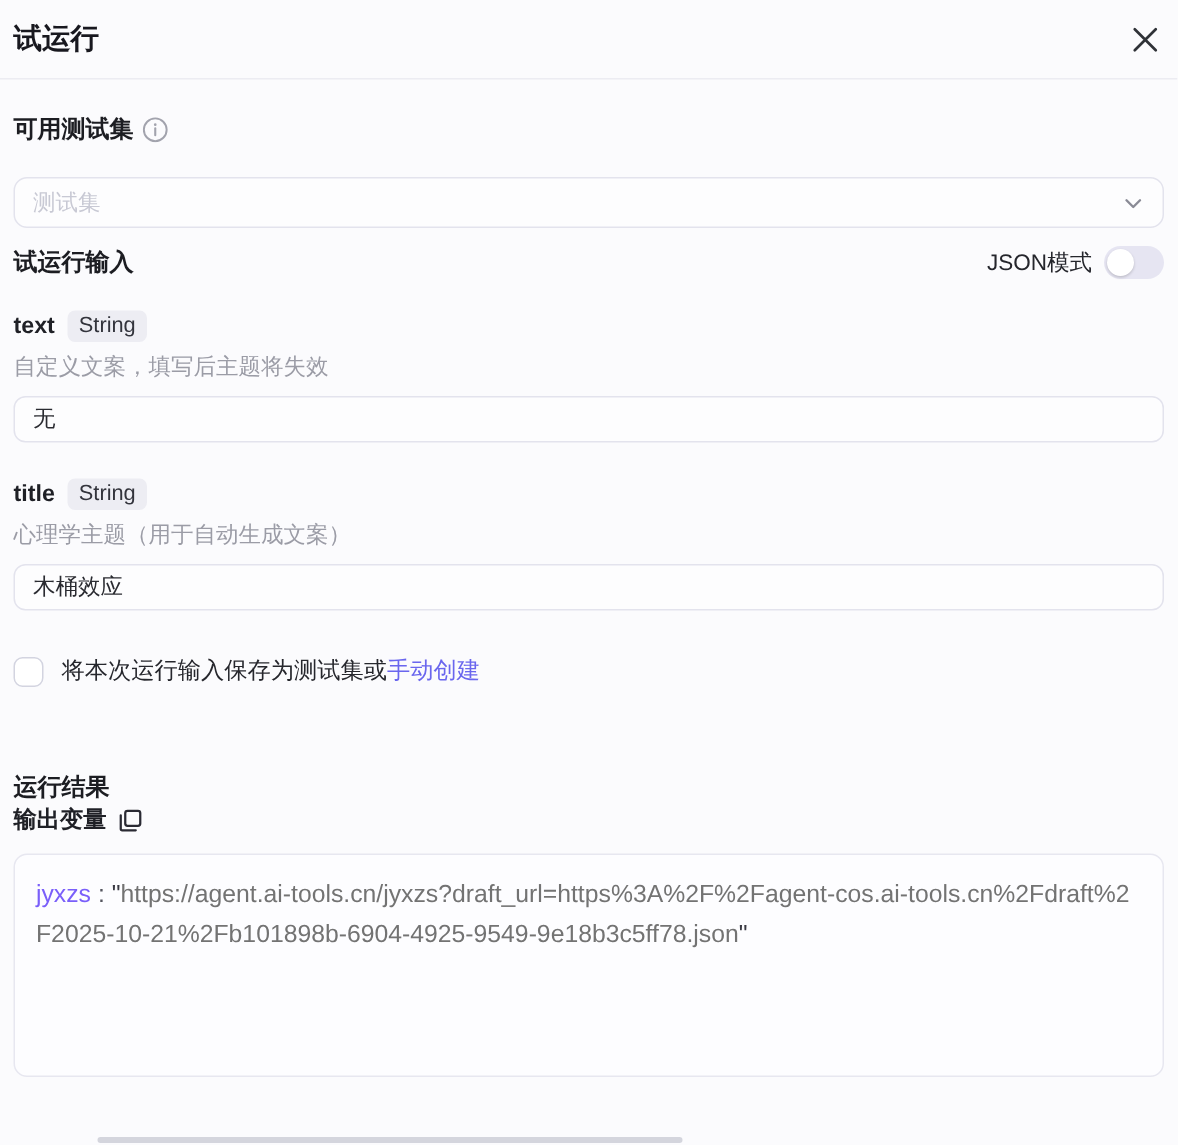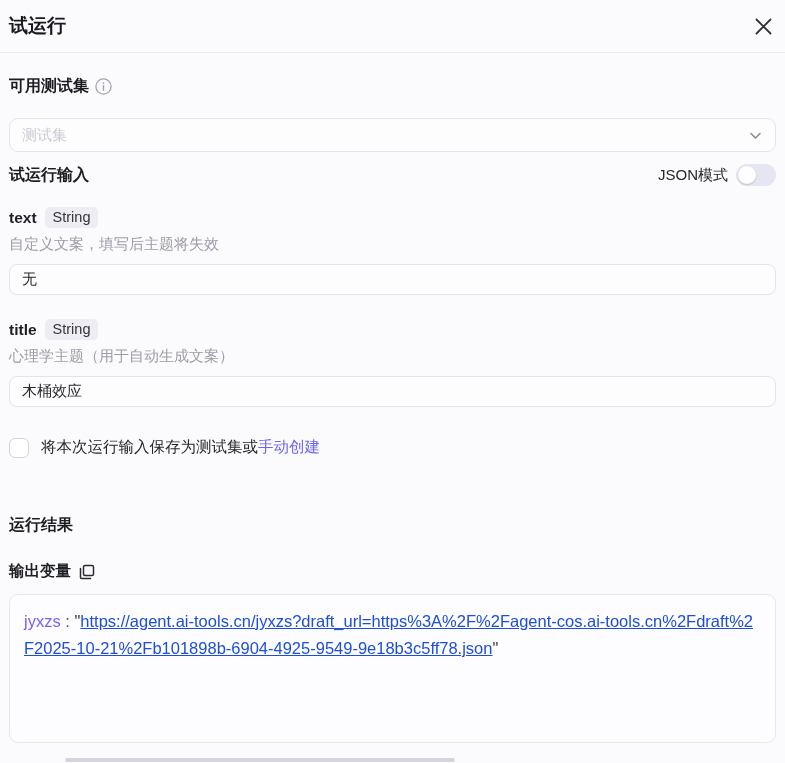--- a/index.html
+++ b/index.html
@@ -110,40 +110,40 @@
   .save-row { margin-top: 30px; display: flex; align-items: center; gap: 12px; font-size: 15.5px; }
   .checkbox {
     width: 20px; height: 20px;
     border: 1.5px solid #d3d4e0; border-radius: 6px;
     background: #fff; cursor: pointer; flex: 0 0 auto;
   }
   .save-text { color: #26272d; }
   .save-link { color: #6a66ee; cursor: pointer; text-decoration: none; }
 
   .result-title { margin-top: 57px; }
-  .output-label-row { margin-top: 25px; display: flex; align-items: center; gap: 8px; }
+  .output-label-row { display: flex; align-items: center; gap: 8px; }
   .output-label { font-size: 15.5px; font-weight: 700; color: #1f2026; }
   .copy-btn { display: flex; align-items: center; cursor: pointer; }
 
   .output-box {
     margin-top: 12px;
     height: 149px;
     background: #fdfdff;
     border: 1px solid #e7e7f0;
     border-radius: 9px;
     padding: 13px 14px;
     font-size: 16.5px;
     line-height: 27px;
     overflow: auto;
   }
   .output-line { overflow-wrap: anywhere; word-break: break-all; }
   .out-key { color: #7a5ffa; }
   .out-colon { color: #55565f; }
   .out-quote { color: #3b3b44; }
-  .out-url { color: #1d4ed8; text-decoration: underline; cursor: pointer; }
+  .out-url { color: #737373; cursor: pointer; }
 
   .hscrollbar {
     position: absolute; left: 0; bottom: 0;
     width: 785px; height: 5px;
   }
   .hscrollbar .thumb {
     position: absolute; left: 65px; top: 0;
     width: 390px; height: 4px;
     background: #d4d5dd; border-radius: 2px;
   }

